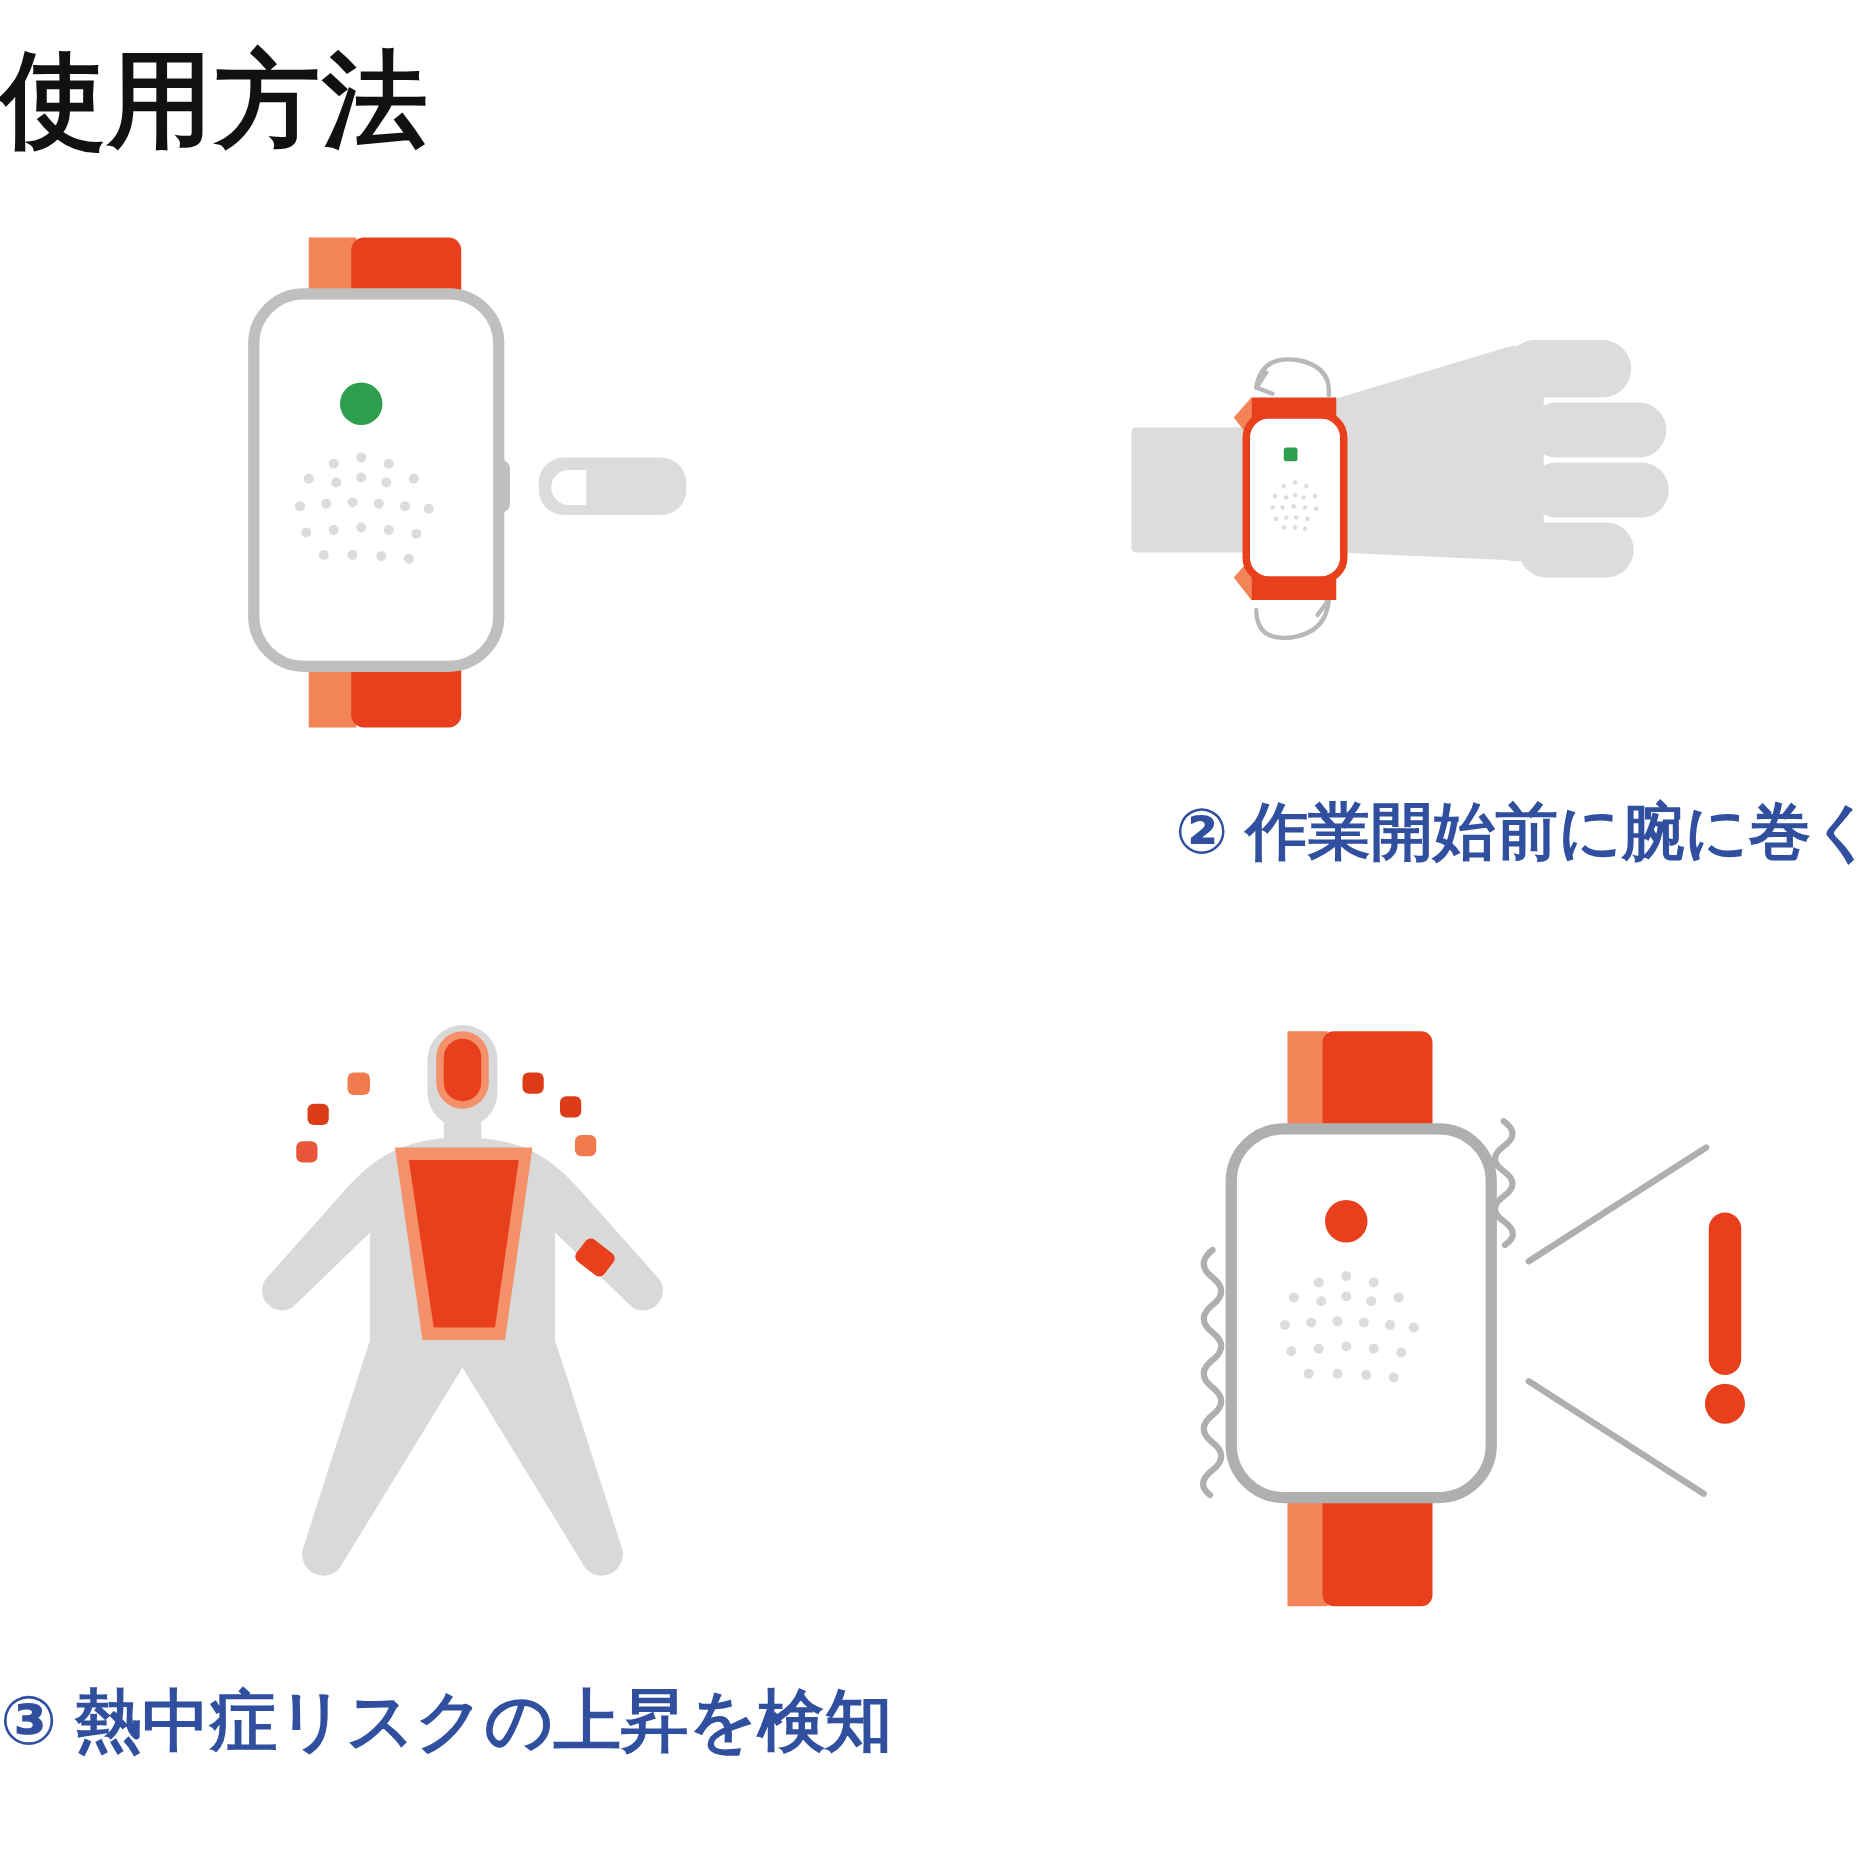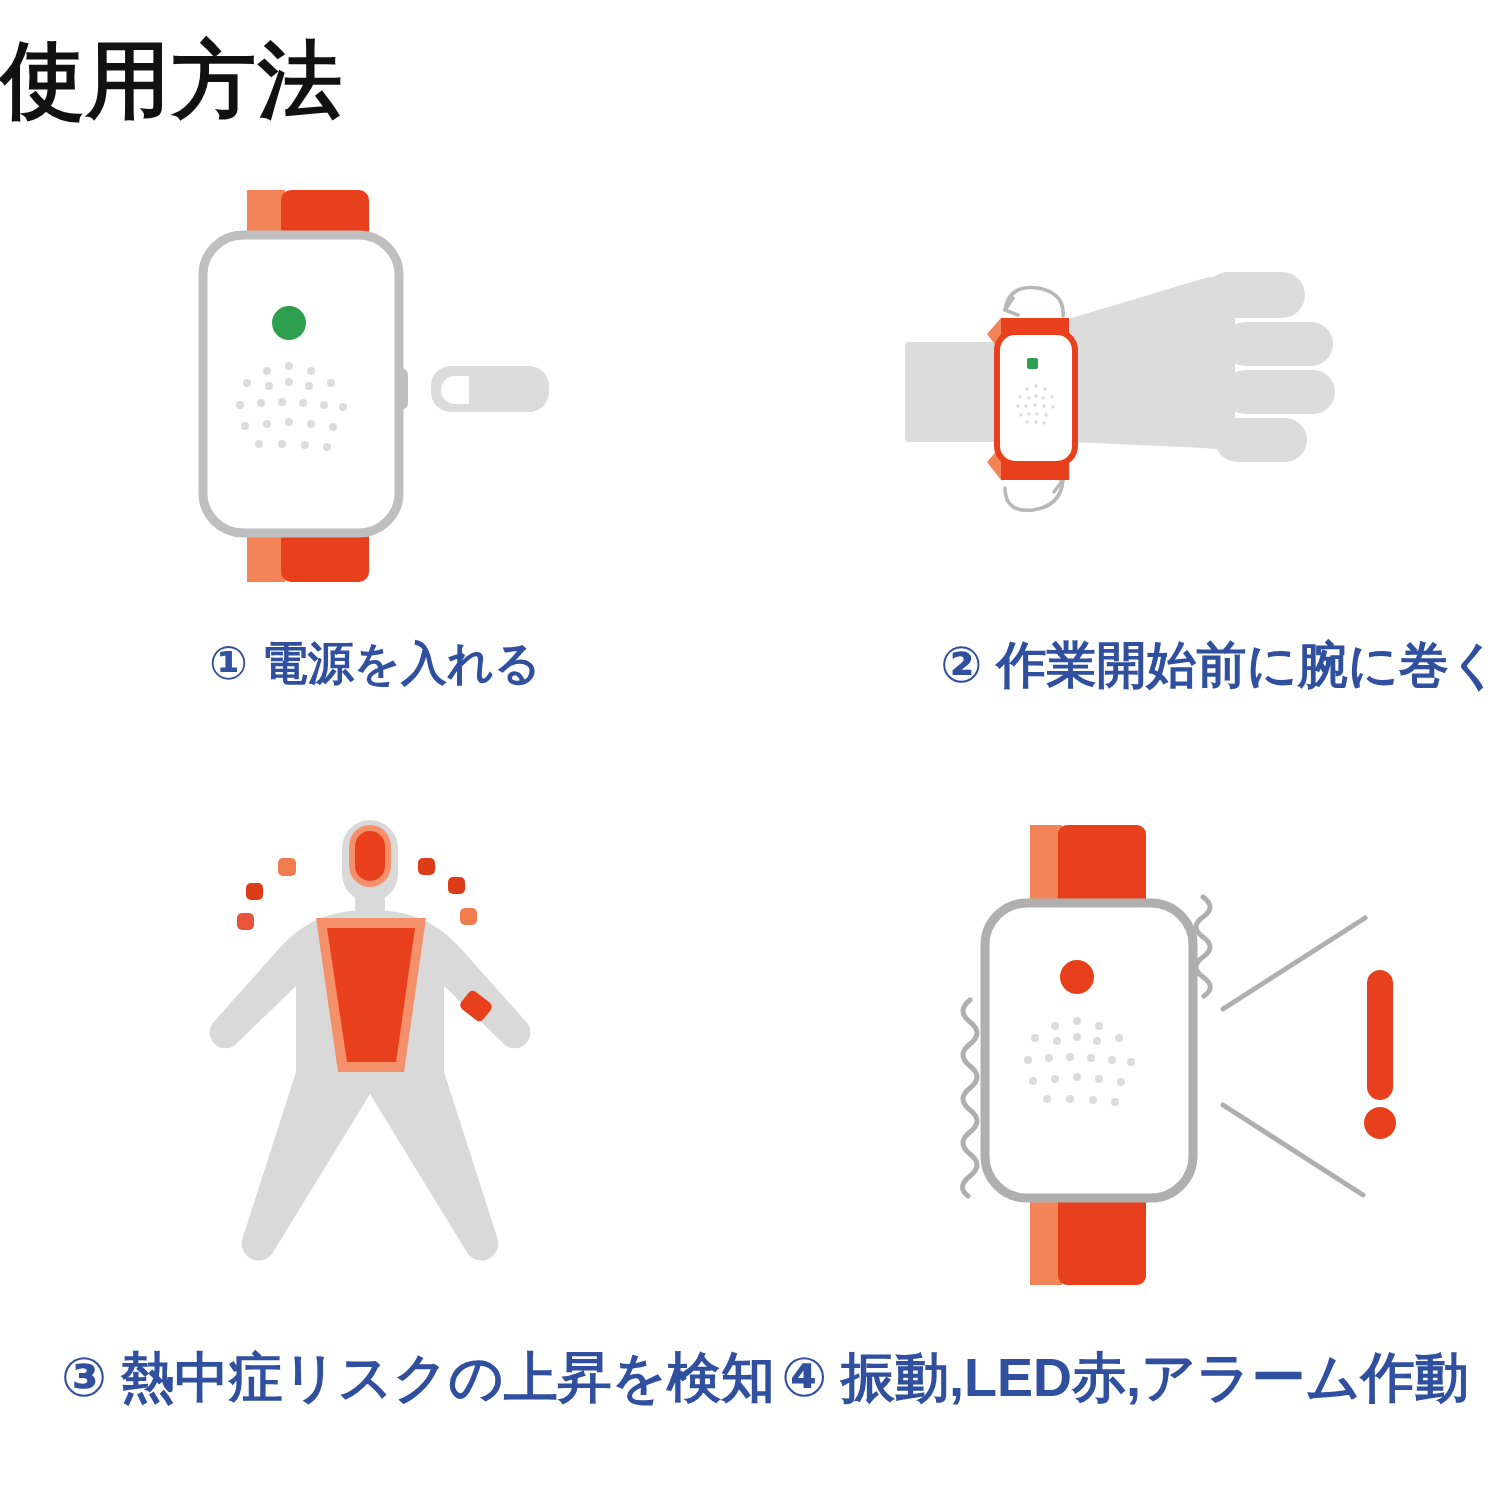--- a/index.html
+++ b/index.html
@@ -29,21 +29,21 @@
     line-height:1;
   }
   
   #panel-1{left:0px;top:170px;width:750px;height:560px;}
   #panel-2{left:750px;top:170px;width:750px;height:560px;}
   #panel-3{left:0px;top:760px;width:750px;height:680px;}
   #panel-4{left:750px;top:760px;width:750px;height:680px;}
 
   .cap-1{left:0;top:470px;width:750px;text-align:center;font-size:46px;}
   .cap-2{left:0;top:470px;width:750px;text-align:right;font-size:50px;}
-  .cap-3{left:0;top:590px;width:750px;text-align:center;font-size:54px;padding-left:43px;}
+  .cap-3{left:0;top:590px;width:750px;text-align:left;font-size:54px;}
   .cap-4{left:0;top:590px;width:750px;text-align:center;font-size:54px;}
   .cap-num{margin-right:14px;}
   svg{display:block;}
 </style>
 </head>
 <body>
 
 <div id="page-title">使用方法</div>
 
 <div class="panel" id="panel-1">
@@ -91,23 +91,20 @@
           <circle cx="120" cy="275" r="4"></circle>
         <circle cx="142" cy="277" r="4"></circle>
       </g>
 
       <g>
         <rect x="246" y="196" width="118" height="46" rx="20" fill="#DCDCDC"></rect>
         <path d="M284 206 h-14 a14 14 0 0 0 0 28 h14 z" fill="#FFFFFF"></path>
       </g>
     </svg>
   </div>
-  <div class="caption cap-1">
-    <span class="cap-num">①</span><span>電源を入れる</span>
-  </div>
 </div>
 
 <div class="panel" id="panel-2">
   <div class="figure" style="left:155px;top:100px;width:470px;height:260px;">
     <svg width="470" height="260" viewBox="0 0 470 260">
 
       <g fill="#DCDCDC">
         <rect x="0" y="72" width="150" height="100" rx="4"></rect>
         <path d="M120 62 L300 8 Q318 4 330 14 L330 170 Q320 182 300 178 L120 170 Z"></path>
         <rect x="300" y="2" width="100" height="46" rx="23"></rect>
@@ -265,16 +262,13 @@
         <path d="M298 194 L 440 103"></path>
         <path d="M298 290 L 438 380"></path>
       </g>
 
       <g fill="#E8401C">
         <rect x="442" y="155" width="26" height="130" rx="13"></rect>
         <circle cx="455" cy="308" r="16"></circle>
       </g>
     </svg>
   </div>
-  <div class="caption cap-4">
-    <span class="cap-num">④</span><span>振動,LED赤,アラーム作動</span>
-  </div>
 </div>
 
 </body></html>

